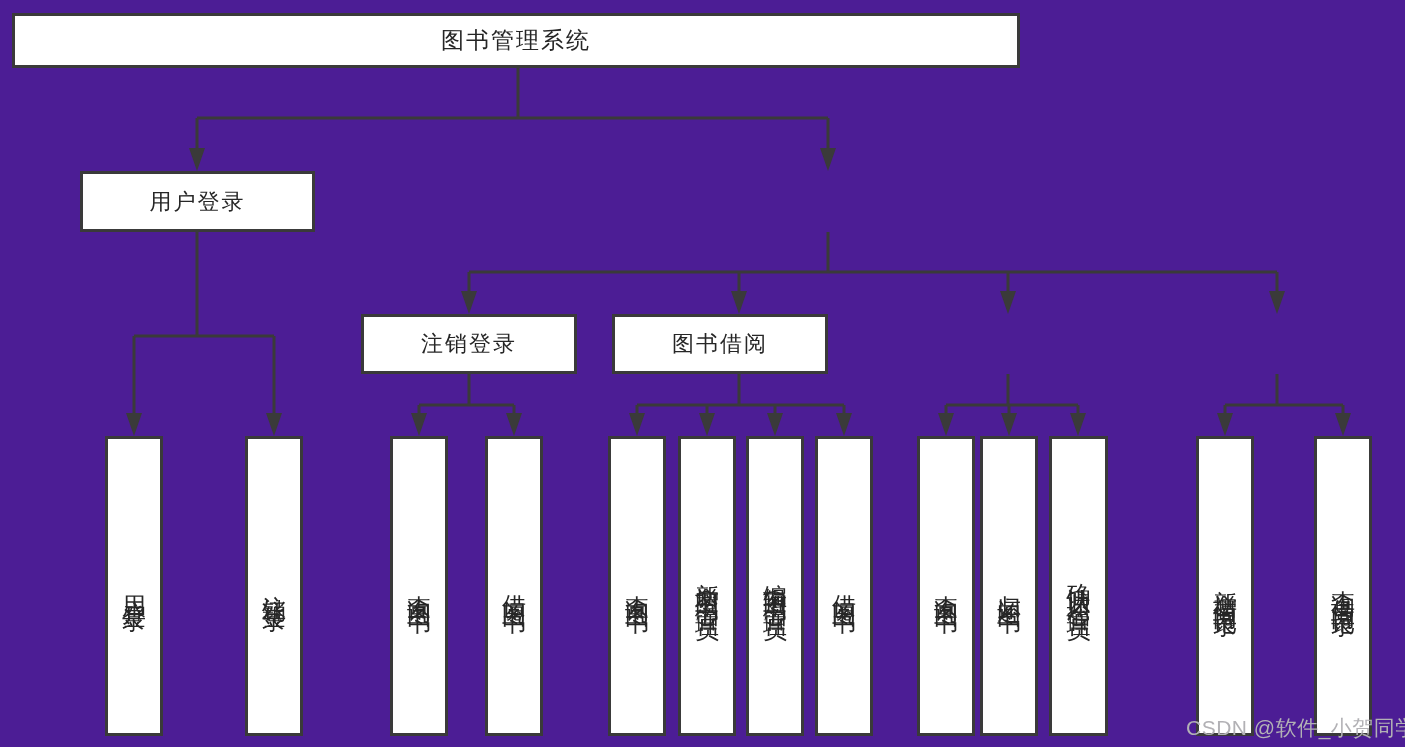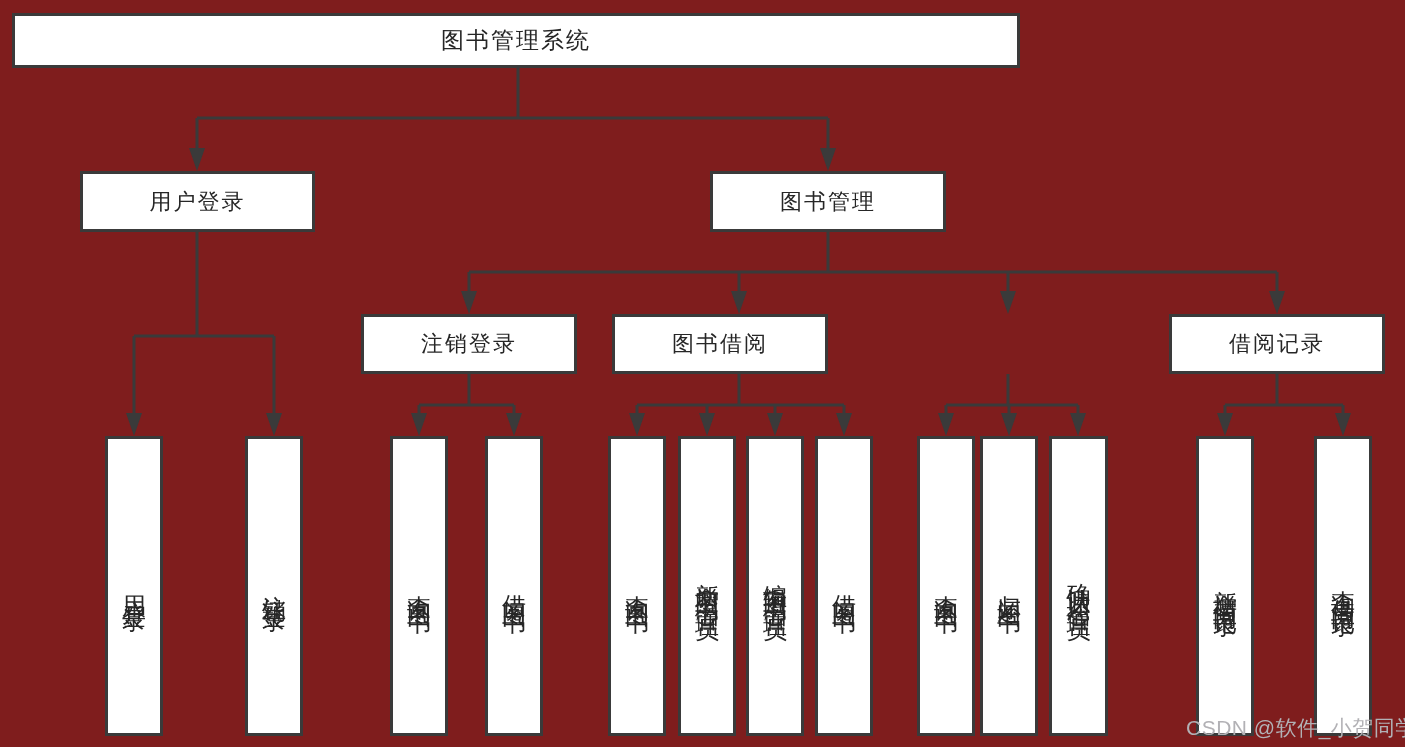--- a/index.html
+++ b/index.html
@@ -1,17 +1,17 @@
 <!DOCTYPE html>
 <html><head>
 <meta charset="utf-8">
 <style>
   html,body{margin:0;padding:0;background:#fff;}
   .stage{
-    position:relative;width:1405px;height:747px;background:#7f1d1d;
+    position:relative;width:1405px;height:747px;background:#4c1d95;
     font-family:"Liberation Sans","DejaVu Sans",sans-serif;color:#262626;
     overflow:hidden;
   }
   svg.connectors{position:absolute;left:0;top:0;z-index:0;}
   .box{
     position:absolute;box-sizing:border-box;background:#ffffff;
     border:3px solid #3a3a3a;display:flex;align-items:center;justify-content:center;
     z-index:1;
   }
   .hlabel{font-size:22px;letter-spacing:2px;white-space:nowrap;}
@@ -64,32 +64,26 @@
     </g>
   </svg>
 
   <div class="box root" style="left:12px;top:13px;width:1008px;height:55px;">
     <span class="hlabel">图书管理系统</span>
   </div>
 
   <div class="box" style="left:80px;top:171px;width:235px;height:61px;">
     <span class="hlabel">用户登录</span>
   </div>
-  <div class="box" style="left:710px;top:171px;width:236px;height:61px;">
-    <span class="hlabel">图书管理</span>
-  </div>
 
   <div class="box" style="left:361px;top:314px;width:216px;height:60px;">
     <span class="hlabel">注销登录</span>
   </div>
   <div class="box" style="left:612px;top:314px;width:216px;height:60px;">
     <span class="hlabel">图书借阅</span>
-  </div>
-  <div class="box" style="left:1169px;top:314px;width:216px;height:60px;">
-    <span class="hlabel">借阅记录</span>
   </div>
 
   <div class="box vbox" style="left:105px;top:436px;width:58px;height:300px;">
     <span class="vlabel">用户登录</span>
   </div>
   <div class="box vbox" style="left:245px;top:436px;width:58px;height:300px;">
     <span class="vlabel">注销登录</span>
   </div>
 
   <div class="box vbox" style="left:390px;top:436px;width:58px;height:300px;">

